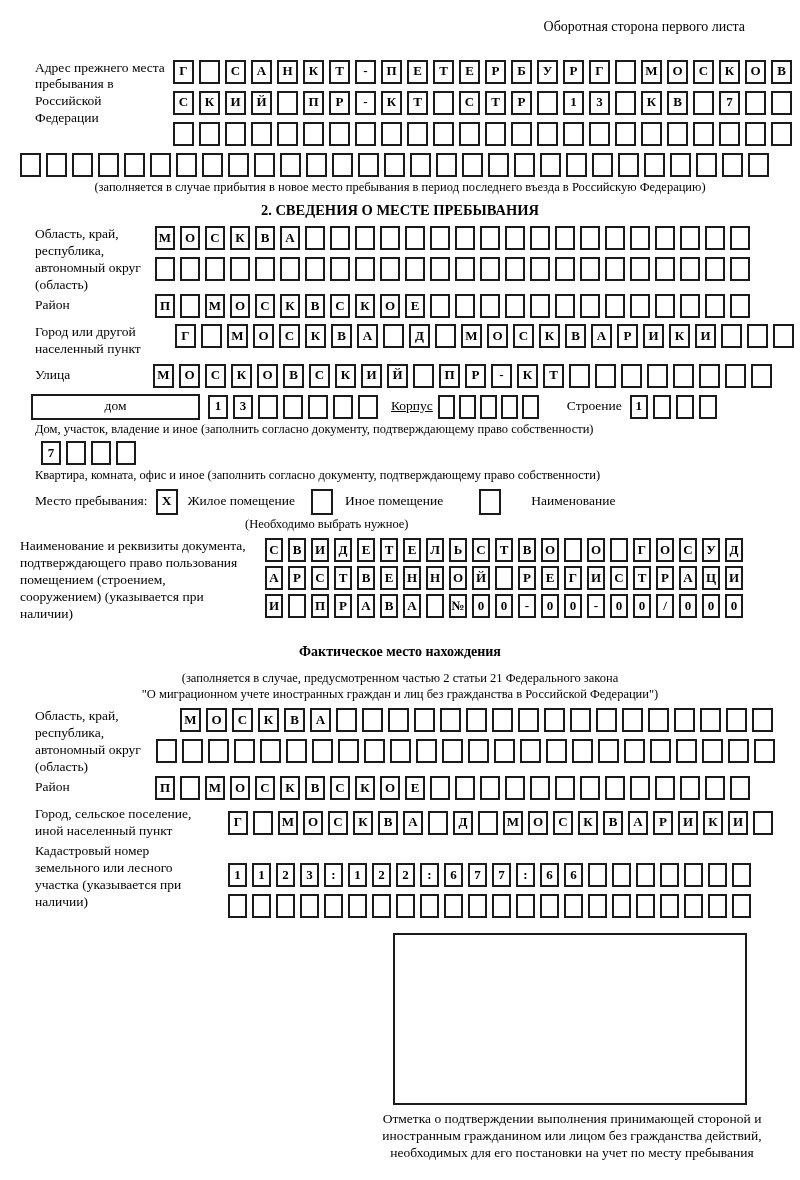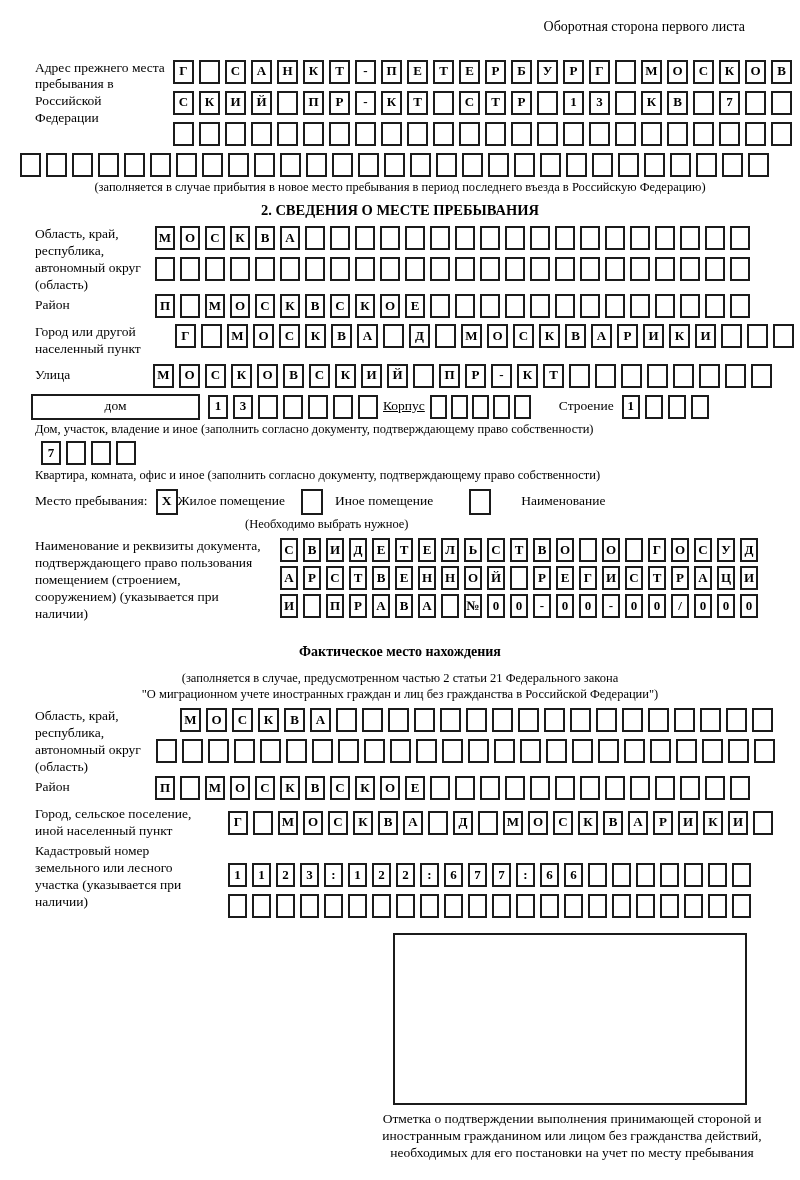--- a/index.html
+++ b/index.html
@@ -320,21 +320,21 @@
   <div class="widebox" style="width:169px;">дом</div>
   <div class="cellrow p25" style="margin-left:8px;">
       <span class="cell">1</span>
       <span class="cell">3</span>
       <span class="cell"></span>
       <span class="cell"></span>
       <span class="cell"></span>
       <span class="cell"></span>
       <span class="cell"></span>
     </div>
-  <div class="inline-label" style="margin-left:0;text-decoration:underline;">Корпус</div>
+  <div class="inline-label" style="margin-left:8px;text-decoration:underline;">Корпус</div>
   <div class="cellrow p21" style="margin-left:5px;">
       <span class="cell"></span>
       <span class="cell"></span>
       <span class="cell"></span>
       <span class="cell"></span>
       <span class="cell"></span>
     </div>
   <div class="inline-label" style="margin-left:24px;">Строение</div>
   <div class="cellrow p23" style="margin-left:8px;">
       <span class="cell">1</span>
@@ -351,29 +351,29 @@
       <span class="cell"></span>
       <span class="cell"></span>
       <span class="cell"></span>
     </div>
 </div>
 <div style="margin:3px 0 0 35px; font-size:12.5px;">Квартира, комната, офис и иное (заполнить согласно документу, подтверждающему право собственности)</div>
 
 <div class="frow" style="margin:5px 0 0 35px; align-items:center;">
   <span>Место пребывания:</span>
   <span class="checkbox" style="margin-left:8px;">X</span>
-  <span style="">Жилое помещение</span>
+  <span style="margin-left:10px;">Жилое помещение</span>
   <span class="checkbox" style="margin-left:16px;"></span>
   <span style="margin-left:12px;">Иное помещение</span>
   <span class="checkbox" style="margin-left:36px;"></span>
   <span style="margin-left:30px;">Наименование</span>
 </div>
 <div style="margin:2px 0 0 245px; font-size:12.5px;">(Необходимо выбрать нужное)</div>
 
-<div class="frow" style="margin:6px 0 0 35px;">
+<div class="frow" style="margin:6px 0 0 20px;">
   <div class="flabel" style="width:228px;">Наименование и реквизиты документа, подтверждающего право пользования помещением (строением, сооружением) (указывается при наличии)</div>
   <div class="cellcol p23" style="margin-left:17px;">
     <div class="cellrow" style="margin-bottom:4px;">
         <span class="cell">С</span>
         <span class="cell">В</span>
         <span class="cell">И</span>
         <span class="cell">Д</span>
         <span class="cell">Е</span>
         <span class="cell">Т</span>
         <span class="cell">Е</span>

